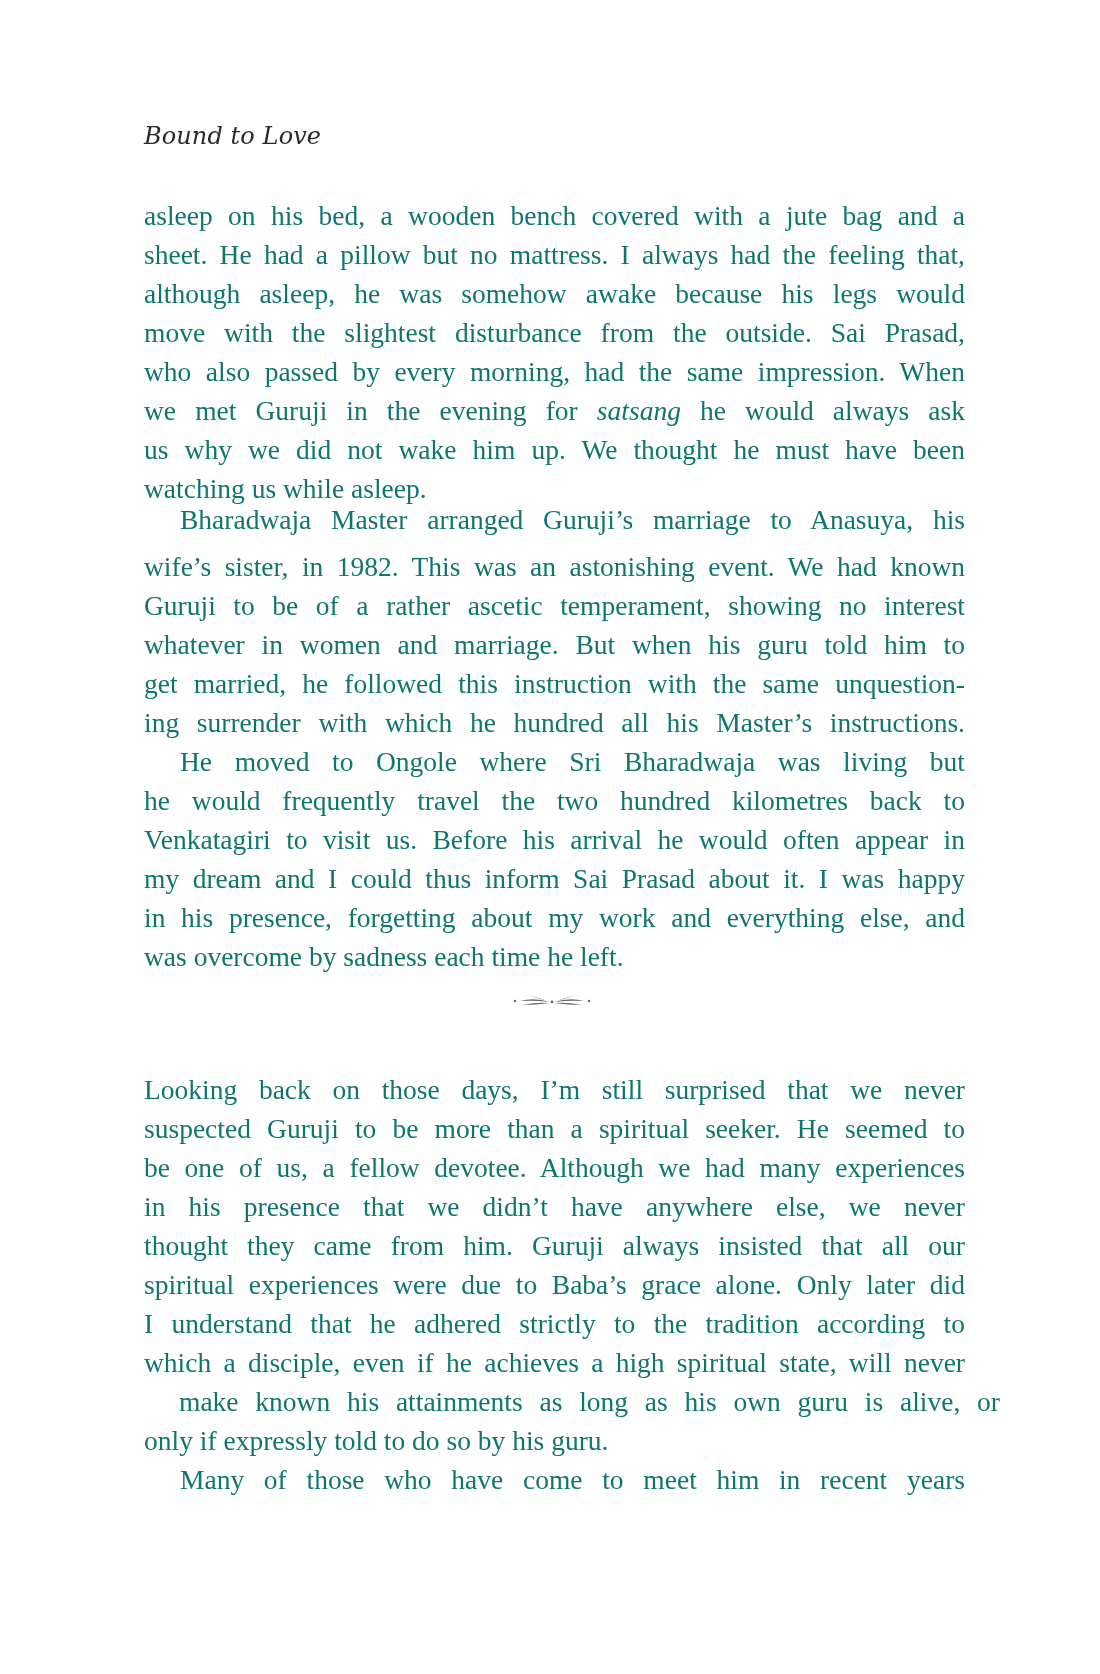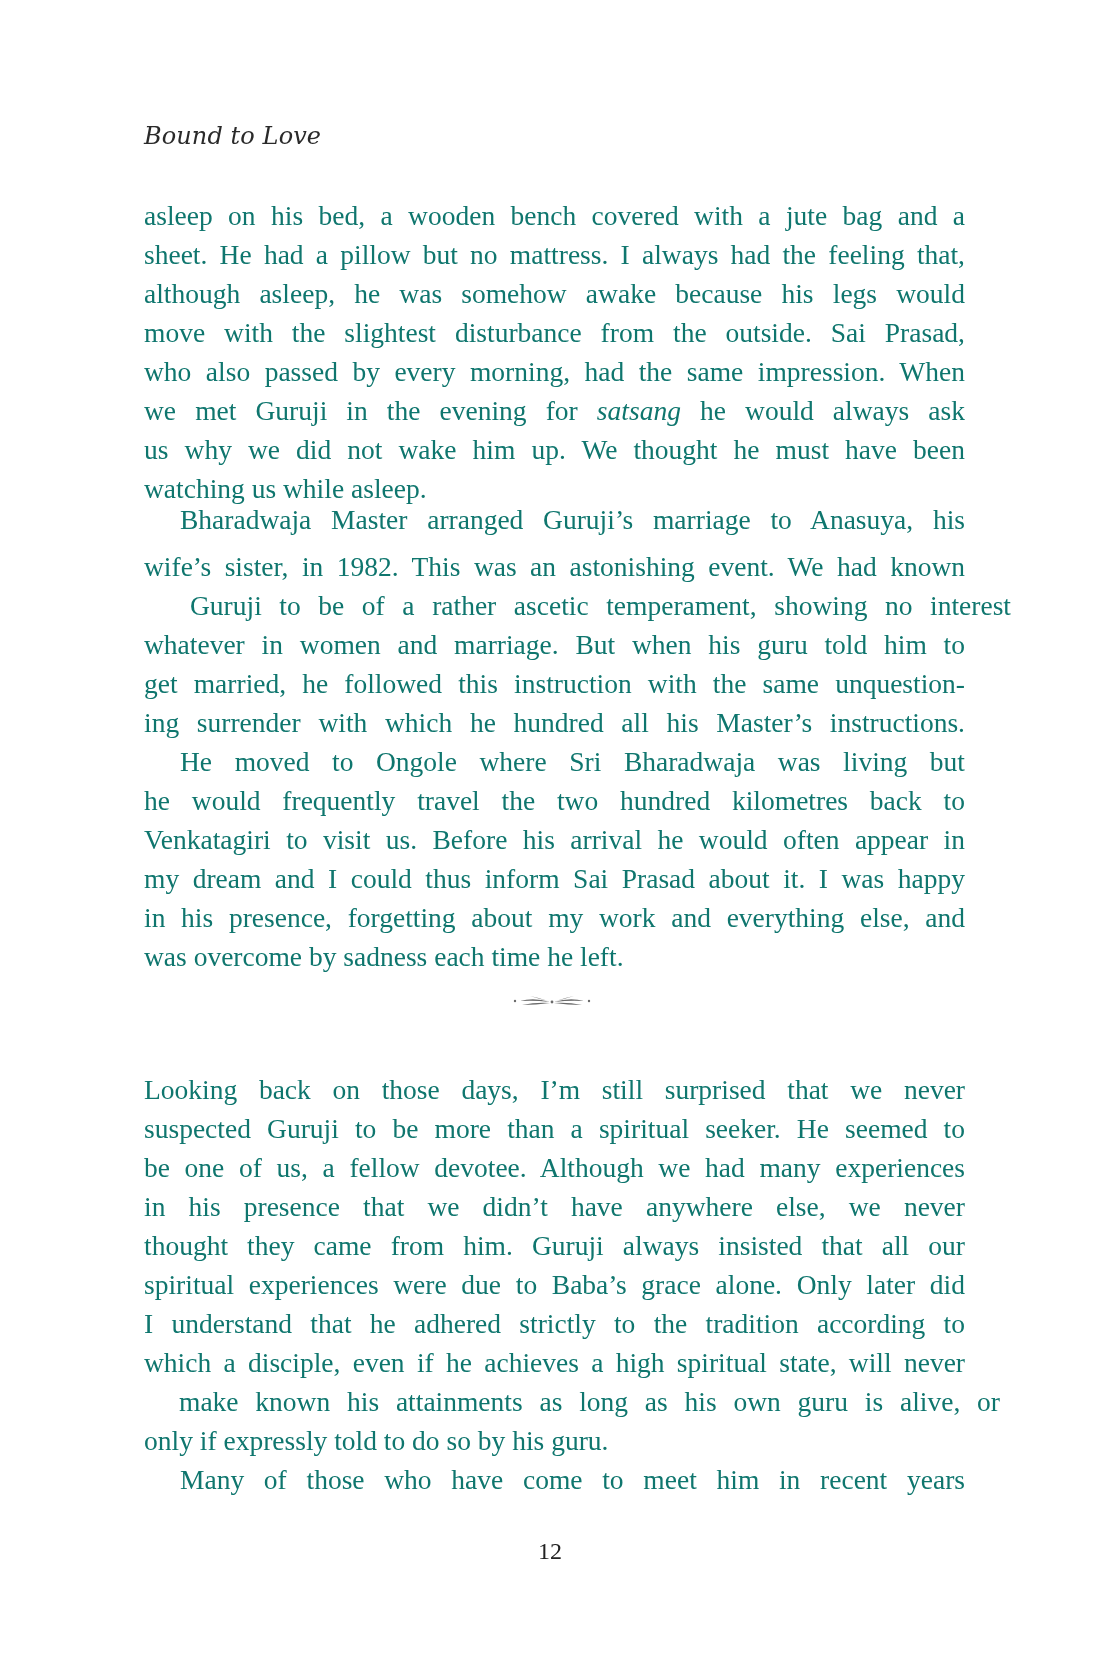--- a/index.html
+++ b/index.html
@@ -35,21 +35,21 @@
     <div class="line" style="top: 196px; white-space: normal;">asleep on his bed, a wooden bench covered with a jute bag and a</div>
     <div class="line" style="top: 235px; white-space: normal;">sheet. He had a pillow but no mattress. I always had the feeling that,</div>
     <div class="line" style="top: 274px; white-space: normal;">although asleep, he was somehow awake because his legs would</div>
     <div class="line" style="top: 313px; white-space: normal;">move with the slightest disturbance from the outside. Sai Prasad,</div>
     <div class="line" style="top: 352px; white-space: normal;">who also passed by every morning, had the same impression. When</div>
     <div class="line" style="top: 391px; white-space: normal;"><span>we met Guruji in the evening for </span><em>satsang</em><span> he would always ask</span></div>
     <div class="line" style="top: 430px; white-space: normal;">us why we did not wake him up. We thought he must have been</div>
     <div class="line last" style="top: 469px; white-space: normal;">watching us while asleep.</div>
     <div class="line indent" style="top: 500px; white-space: normal;">Bharadwaja Master arranged Guruji’s marriage to Anasuya, his</div>
     <div class="line" style="top: 547px; white-space: normal;">wife’s sister, in 1982. This was an astonishing event. We had known</div>
-    <div class="line" style="top: 586px; white-space: normal; margin-left: 46px;">Guruji to be of a rather ascetic temperament, showing no interest</div>
+    <div class="line" style="top: 586px; white-space: normal;">Guruji to be of a rather ascetic temperament, showing no interest</div>
     <div class="line" style="top: 625px; white-space: normal;">whatever in women and marriage. But when his guru told him to</div>
     <div class="line" style="top: 664px; white-space: normal;">get married, he followed this instruction with the same unquestion-</div>
     <div class="line" style="top: 703px; white-space: normal;">ing surrender with which he hundred all his Master’s instructions.</div>
     <div class="line indent" style="top: 742px; white-space: normal;">He moved to Ongole where Sri Bharadwaja was living but</div>
     <div class="line" style="top: 781px; white-space: normal;">he would frequently travel the two hundred kilometres back to</div>
     <div class="line" style="top: 820px; white-space: normal;">Venkatagiri to visit us. Before his arrival he would often appear in</div>
     <div class="line" style="top: 859px; white-space: normal;">my dream and I could thus inform Sai Prasad about it. I was happy</div>
     <div class="line" style="top: 898px; white-space: normal;">in his presence, forgetting about my work and everything else, and</div>
     <div class="line last" style="top: 937px; white-space: normal;">was overcome by sadness each time he left.</div>
   </div>
@@ -75,14 +75,13 @@
     <div class="line" style="top: 1187px; white-space: normal;">in his presence that we didn’t have anywhere else, we never</div>
     <div class="line" style="top: 1226px; white-space: normal;">thought they came from him. Guruji always insisted that all our</div>
     <div class="line" style="top: 1265px; white-space: normal;">spiritual experiences were due to Baba’s grace alone. Only later did</div>
     <div class="line" style="top: 1304px; white-space: normal;">I understand that he adhered strictly to the tradition according to</div>
     <div class="line" style="top: 1343px; white-space: normal;">which a disciple, even if he achieves a high spiritual state, will never</div>
     <div class="line" style="top: 1382px; white-space: normal; margin-left: 35px;">make known his attainments as long as his own guru is alive, or</div>
     <div class="line last" style="top: 1421px; white-space: normal;">only if expressly told to do so by his guru.</div>
     <div class="line indent" style="top: 1460px; white-space: normal;">Many of those who have come to meet him in recent years</div>
   </div>
 
-  <div class="folio">12</div>
 </div>
 
 </body></html>

